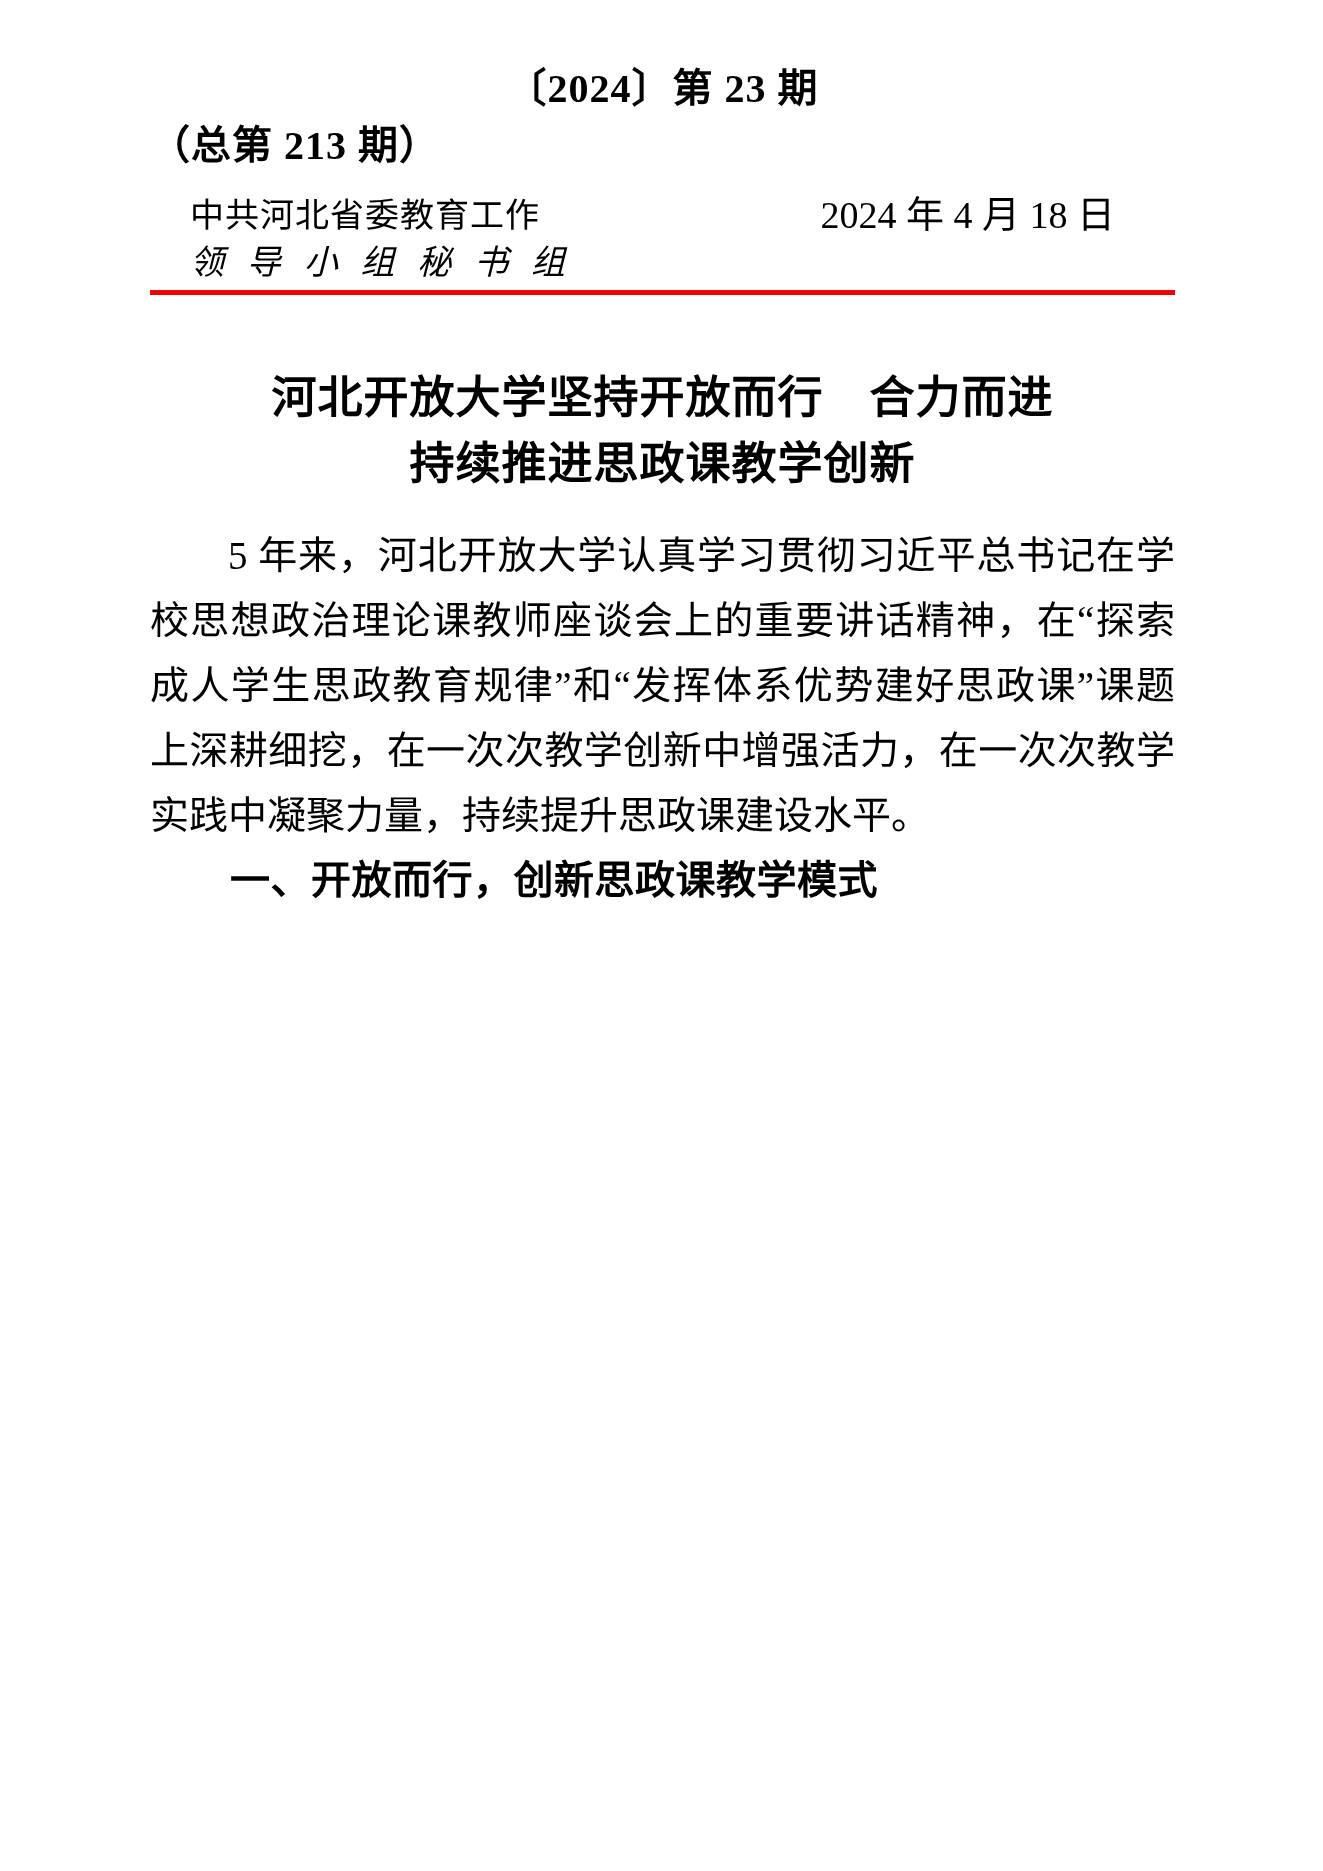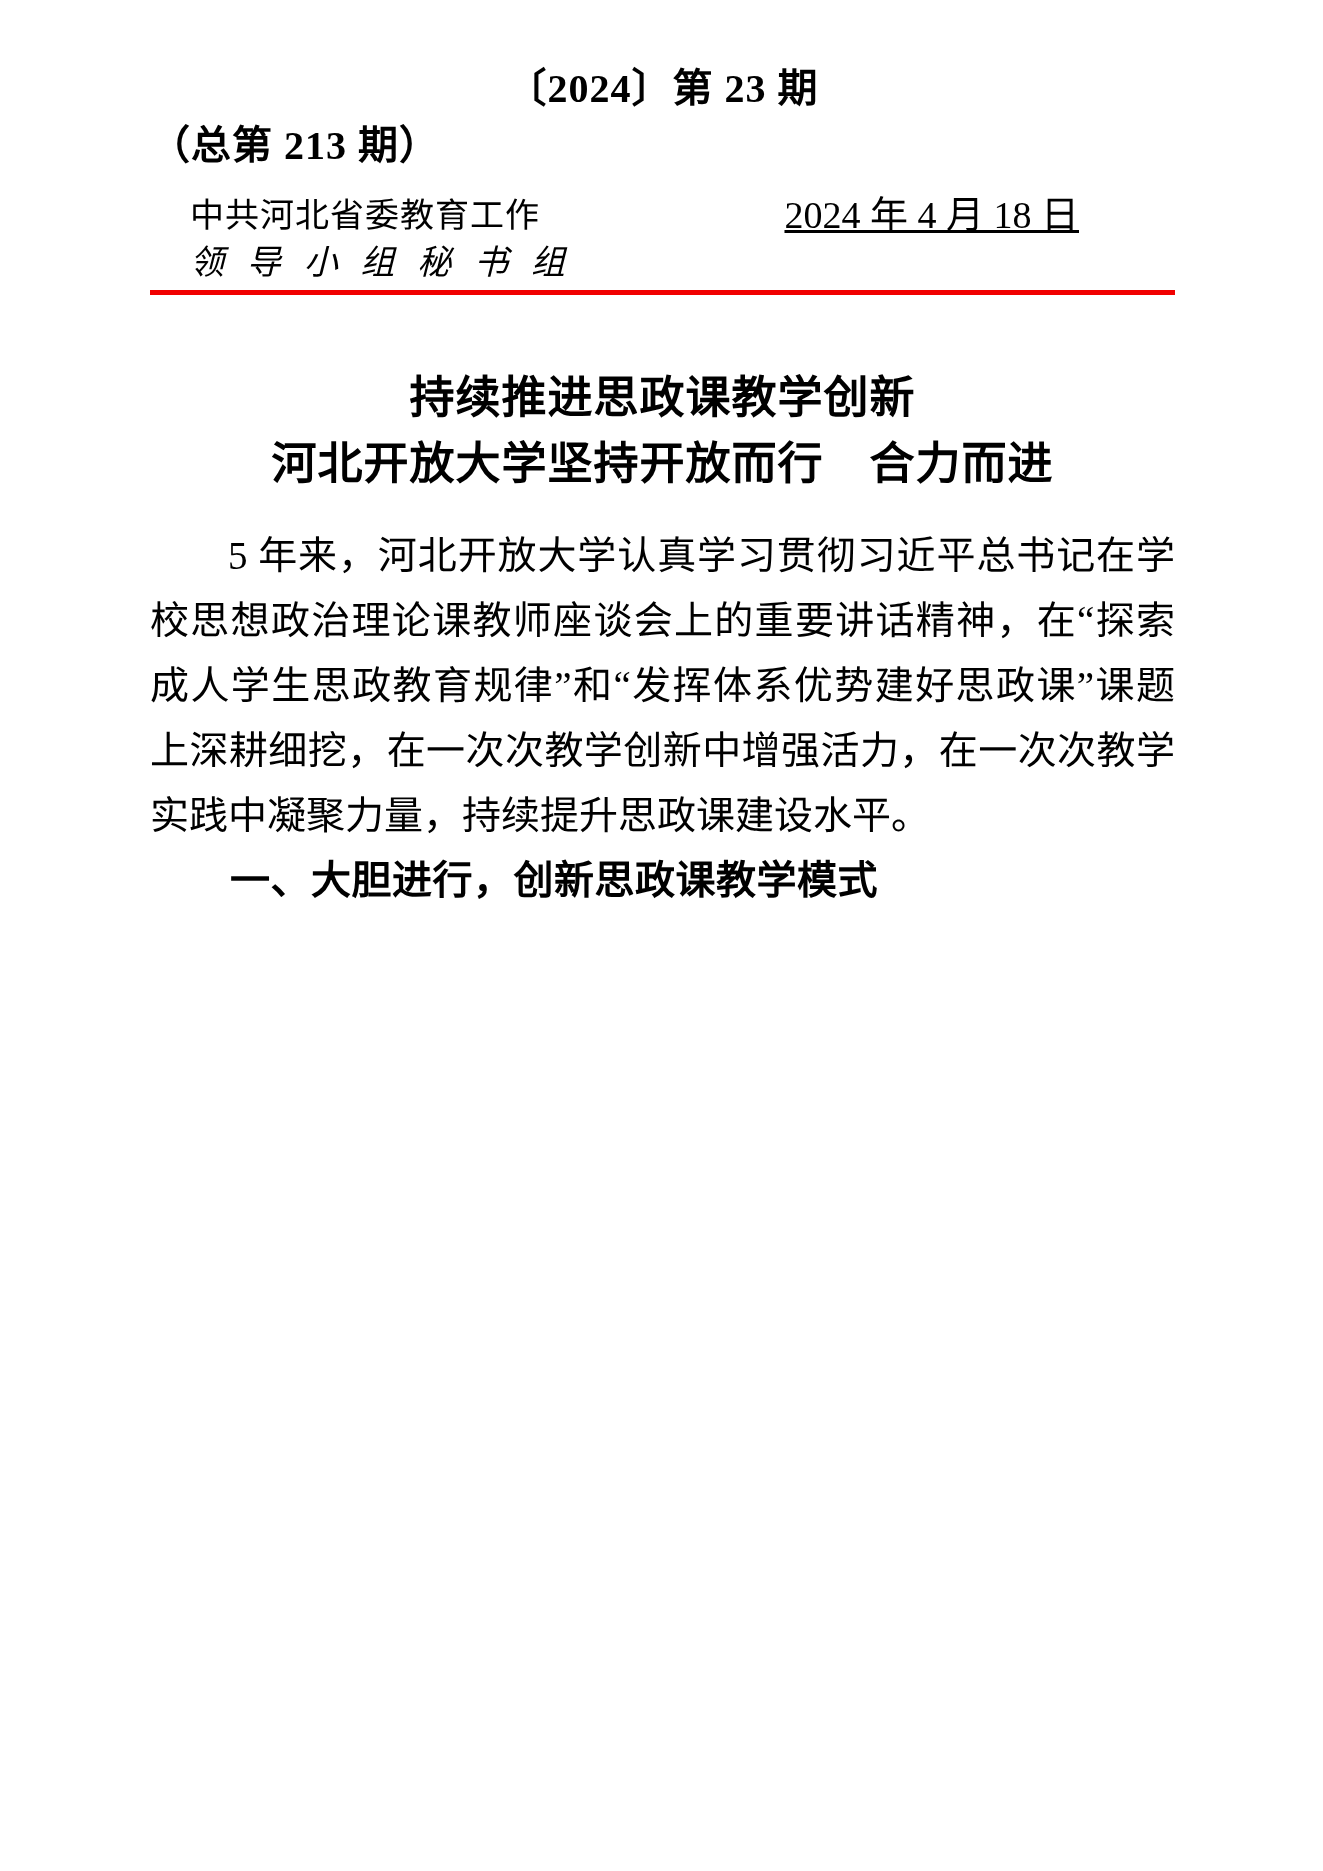--- a/index.html
+++ b/index.html
@@ -59,25 +59,24 @@
     font-size:34px;
     line-height:47px;
     letter-spacing:1px;
   }
   .issuer-block .line2{
     text-align:justify;
     text-align-last:justify;
     font-style:italic;
   }
   .issue-date{
-    margin-right:96px;
+    margin-right:60px;
     font-size:38px;
     line-height:47px;
     white-space:nowrap;
-    text-decoration:underline;
   }
   .red-rule{
     margin-top:4px;
     height:5px;
     background:var(--accent-red);
     border:none;
   }
   
   .article-title{
     margin-top:70px;
@@ -123,24 +122,24 @@
     <div class="issuer-block">
       <div class="line1">中共河北省委教育工作</div>
       <div class="line2">领导小组秘书组</div>
     </div>
     <div class="issue-date">2024 年 4 月 18 日</div>
   </div>
 
   <div class="red-rule"></div>
 
   <div class="article-title">
+    <div>河北开放大学坚持开放而行　合力而进</div>
     <div>持续推进思政课教学创新</div>
-    <div>河北开放大学坚持开放而行　合力而进</div>
   </div>
 
   <div class="article-body">
     <p>5 年来，河北开放大学认真学习贯彻习近平总书记在学校思想政治理论课教师座谈会上的重要讲话精神，在“探索成人学生思政教育规律”和“发挥体系优势建好思政课”课题上深耕细挖，在一次次教学创新中增强活力，在一次次教学实践中凝聚力量，持续提升思政课建设水平。</p>
 
-    <p class="section-heading">一、大胆进行，创新思政课教学模式</p>
+    <p class="section-heading">一、开放而行，创新思政课教学模式</p>
 
   </div>
 
 </div>
 
 </body></html>

